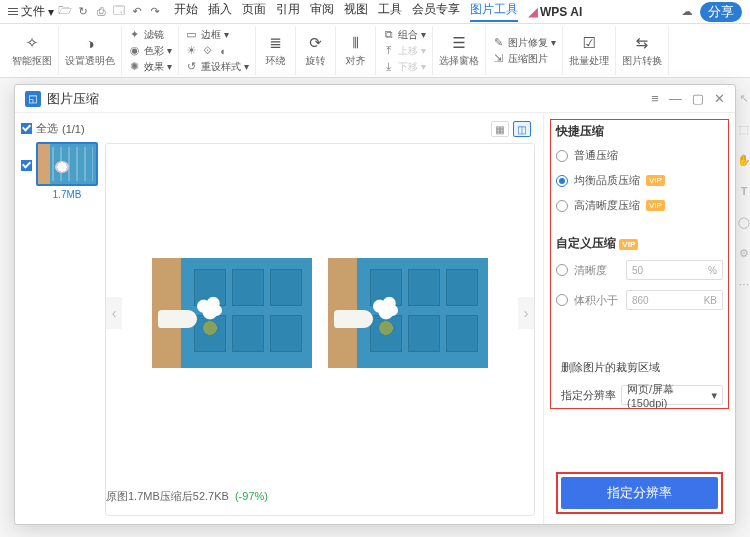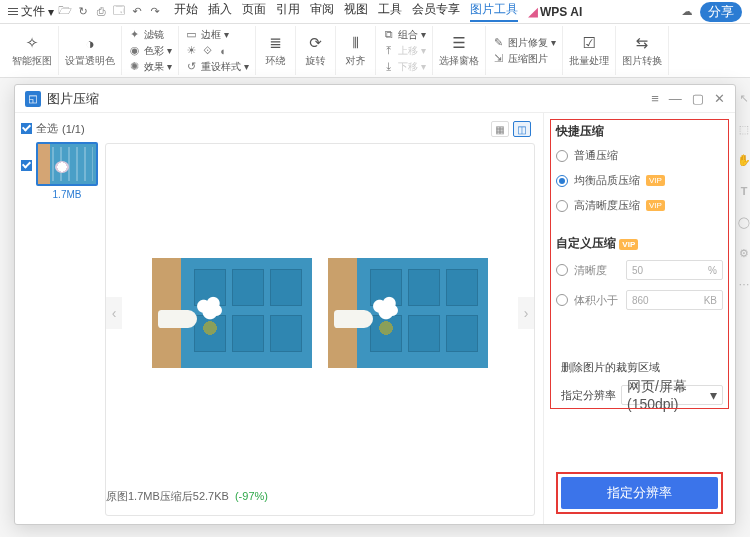--- a/index.html
+++ b/index.html
@@ -86,21 +86,21 @@
 .radio.checked { border-color: #2b7cd3; }
 .radio.checked::after { content: ""; position: absolute; left: 2px; top: 2px; width: 6px; height: 6px; background: #2b7cd3; border-radius: 50%; }
 .vip { display: inline-block; background: #ffb74d; color: #fff; font-size: 8px; padding: 0 3px; border-radius: 2px; line-height: 11px; }
 .rc-sep { height: 12px; }
 .rc-row { display: flex; align-items: center; gap: 6px; margin-bottom: 10px; }
 .rc-row .lbl { flex: 0 0 46px; font-size: 11px; color: #888; }
 .rc-row .inp { flex: 1; border: 1px solid #ddd; height: 20px; display: flex; align-items: center; padding: 0 5px; font-size: 10px; color: #aaa; justify-content: space-between; border-radius: 2px; }
 .rc-row .inp .unit { color: #aaa; }
 .rc-chk { display: flex; align-items: center; gap: 5px; font-size: 11px; color: #444; margin-bottom: 10px; }
 .rc-chk .chk { flex-shrink: 0; }
-.rc-select { flex: 1; border: 1px solid #ddd; height: 20px; display: flex; align-items: center; justify-content: space-between; padding: 0 5px; font-size: 14px; color: #555; border-radius: 2px; }
+.rc-select { flex: 1; border: 1px solid #ddd; height: 20px; display: flex; align-items: center; justify-content: space-between; padding: 0 5px; font-size: 11px; color: #555; border-radius: 2px; }
 .confirm-btn { margin-top: auto; height: 32px; background: #3b74ea; color: #fff; display: flex; align-items: center; justify-content: center; font-size: 13px; border-radius: 2px; cursor: pointer; }
 .confirm-wrap { border: 2px solid #e53935; padding: 3px; margin-top: auto; }
 
 
 .sidetools { position: absolute; right: 0; top: 84px; width: 12px; bottom: 12px; display: flex; flex-direction: column; gap: 18px; align-items: center; padding-top: 8px; color: #bbb; font-size: 11px; }
 </style>
 </head>
 <body>
 
 <div class="topbar">

